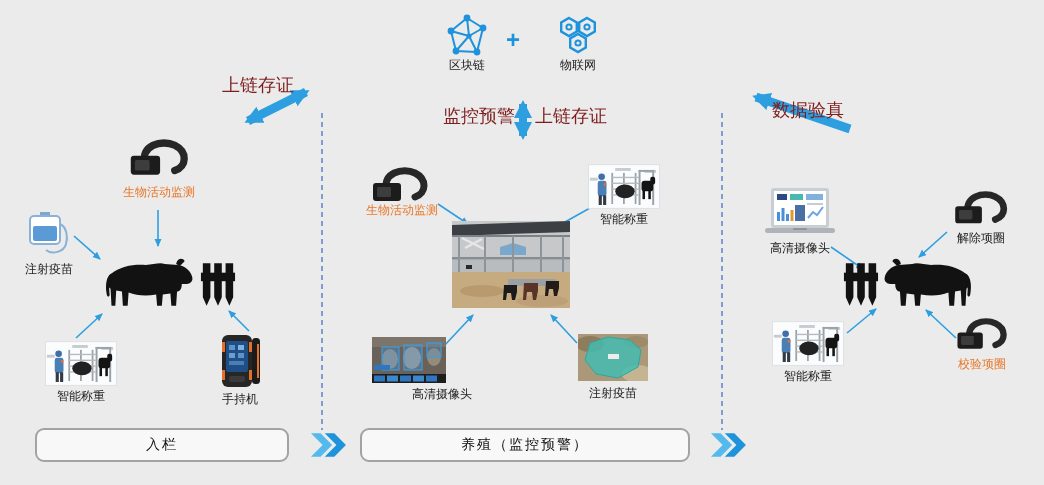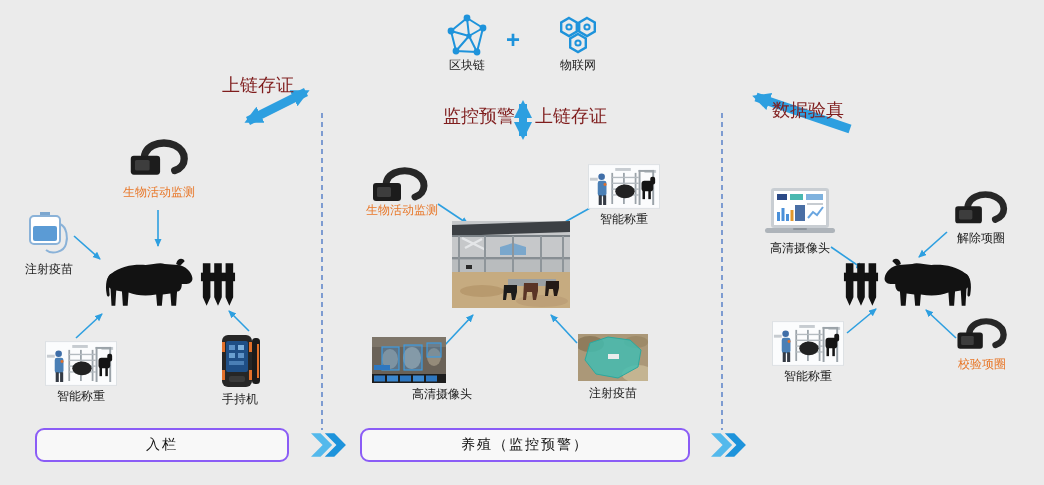--- a/index.html
+++ b/index.html
@@ -4,21 +4,21 @@
 <style>
   html,body{margin:0;padding:0;background:#fff;}
   .canvas{position:relative;width:1044px;height:485px;background:#ebebeb;
           font-family:"Liberation Sans",sans-serif;overflow:hidden;}
   .abs{position:absolute;}
   .lbl{position:absolute;font-size:12px;color:#1c1c1c;text-align:center;
        white-space:nowrap;transform:translateX(-50%);line-height:1.2;}
   .lbl.orange{color:#e8782a;}
   .lbl.arrowlbl{font-size:18px;color:#7f1d1d;}
   .plus{position:absolute;font-size:24px;font-weight:bold;color:#1e93db;}
-  .stage{position:absolute;height:30px;border:2px solid #8b5cf6;border-radius:9px;
+  .stage{position:absolute;height:30px;border:2px solid #a3a3a3;border-radius:9px;
          background:#f8f8f8;display:flex;align-items:center;justify-content:center;
          font-size:14px;color:#111;letter-spacing:2px;}
   svg{display:block;}
   .overlay{position:absolute;left:0;top:0;pointer-events:none;}
 </style>
 </head>
 <body>
 
 <div class="canvas">
 

